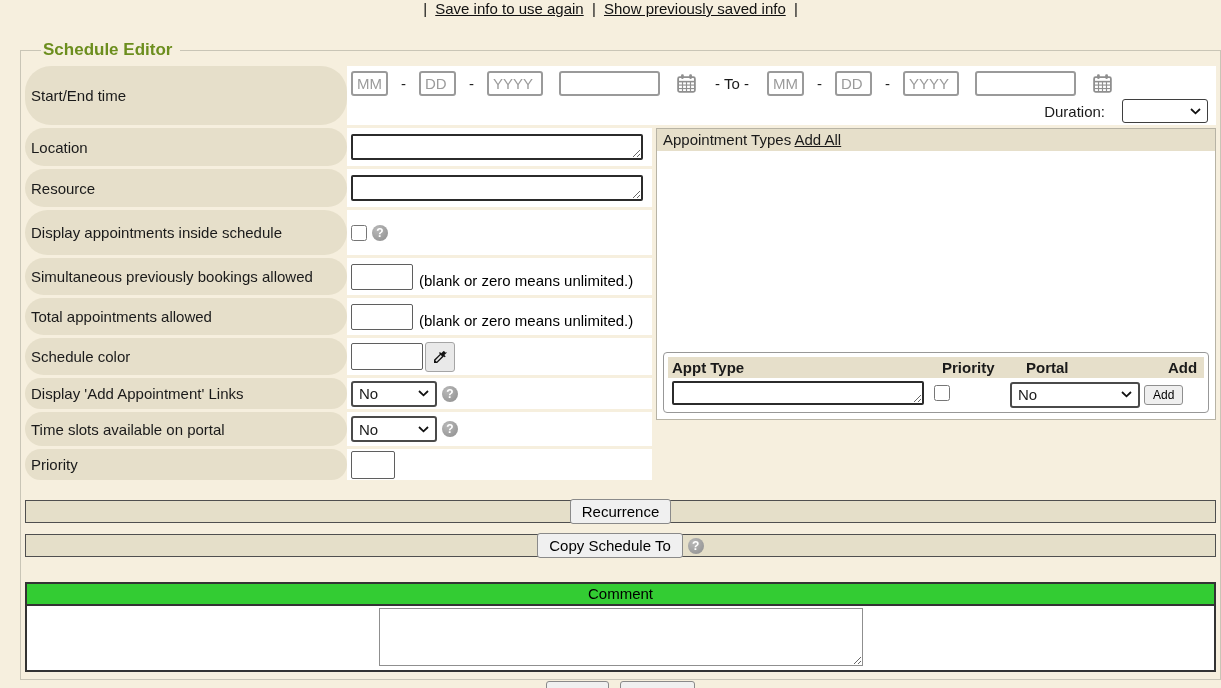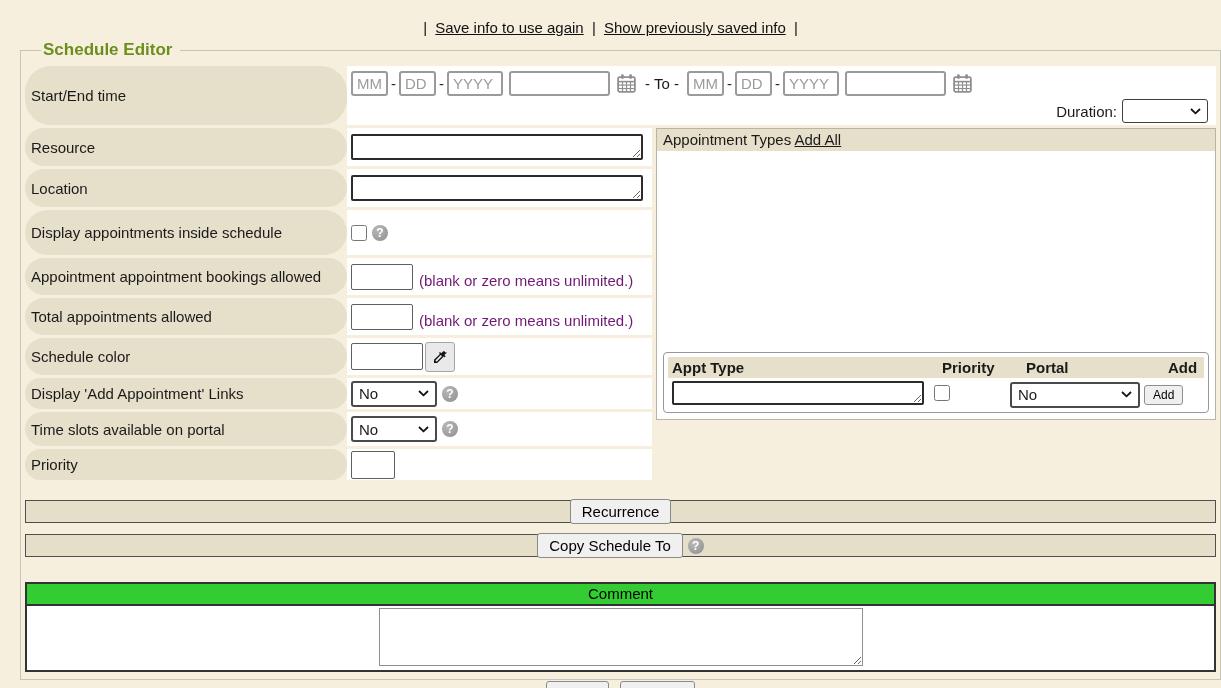--- a/index.html
+++ b/index.html
@@ -4,21 +4,21 @@
 <style>
   * { box-sizing: border-box; margin: 0; padding: 0; }
   html,body { width: 1221px; height: 688px; }
   body {
     background: #f6efde;
     font-family: "Liberation Sans", sans-serif;
     font-size: 15px;
     color: #1a1a1a;
     overflow: hidden;
   }
-  .top-links { text-align: center; padding-top: 19px; height: 40px; }
+  .top-links { text-align: center; height: 40px; }
   .top-links a { color: #111; text-decoration: underline; cursor: pointer; }
   .top-links .pipe { color: #111; margin: 0 4px; }
 
   fieldset.editor {
     margin-left: 20px;
     width: 1176px;
     height: 640px;
     border: 1px solid #c9c5b6;
     padding: 6px 4px 8px 4px;
     background: transparent;
@@ -37,29 +37,29 @@
     background: #e6dfca;
     display: flex; align-items: center;
     padding-left: 6px;
     border-radius: 26px;
   }
   .control-cell { background: #fff; flex: 1; display: flex; align-items: center; padding-left: 4px; }
 
   
   .row-first { min-height: 53px; }
   .row-first .white-area { background:#fff; flex:1; display:flex; flex-direction:column; padding: 5px 4px 2px 4px; }
-  .dt-line { display:flex; align-items:center; }
+  .dt-line { display:flex; align-items:center;gap:10px; }
   .dt-line input { height: 25px; border: 2px solid #9a9a9a; border-radius: 3px; padding: 0 4px; font-size: 15px; font-family: "Liberation Sans", sans-serif; color:#222; }
   .dt-line input::placeholder { color: #9b9b9b; }
   .in-mm { width: 37px; } .in-dd { width: 37px; } .in-yyyy { width: 56px; } .in-time { width: 101px; margin-left:6px; }
   .dash { margin: 0 3px; color:#222; }
   .to-sep { margin: 0 8px; white-space: nowrap; }
   .cal-btn { background: none; border: none; margin-left: 6px; cursor: pointer; line-height: 0; padding:0; }
   .duration-line { display:flex; align-items:center; justify-content:flex-end; margin-top: 3px; padding-right: 4px; }
-  .duration-line .dur-label { margin-right: 5px; }
+  .duration-line .dur-label { margin-right: 17px; }
 
   
   .mid { display: flex; align-items: flex-start; }
   .left-col { width: 627px; flex: 0 0 627px; }
   .right-col { flex: 1; margin-left: 4px; }
 
   .left-col .row .control-cell { width: 305px; }
   .r-resource, .r-location { height: 38px; }
   .r-display { height: 45px; }
   .r-simul, .r-total, .r-color { height: 37px; }
@@ -70,21 +70,21 @@
   textarea.fat {
     width: 292px; height: 26px;
     border: 2px solid #2b2b2b; border-radius: 2px;
     font-family: "Liberation Sans", sans-serif; font-size: 14px;
     resize: both;
   }
   .num-input { height: 26px; border: 1px solid #5f5f5f; border-radius: 2px; padding: 0 4px; font-size: 15px; font-family:"Liberation Sans",sans-serif; }
   .in-simul, .in-total { width: 62px; }
   .in-priority { width: 44px; height: 28px; }
   .in-color { width: 72px; height: 27px; }
-  .hint { margin-left: 6px; white-space: nowrap; color: #701a75; margin-top: 8px; }
+  .hint { margin-left: 6px; white-space: nowrap; color: #000000; margin-top: 8px; }
 
   .dropper-btn {
     width: 30px; height: 30px; margin-left: 2px;
     background: #e9e9e9; border: 1px solid #a5a5a5; border-radius: 3px;
     display: inline-flex; align-items: center; justify-content: center; cursor: pointer;
   }
 
   .help-icon {
     display: inline-block; width: 16px; height: 16px; margin-left: 5px;
     background: radial-gradient(circle at 35% 30%, #b9b9b9, #8d8d8d);
@@ -222,44 +222,44 @@
               <polyline points="1,1 5.5,5.3 10,1" fill="none" stroke="#111" stroke-width="1.8"></polyline>
             </svg>
         </div>
       </div>
     </div>
   </div>
 
   <div class="mid">
     <div class="left-col">
 
+      <div class="row r-location">
+        <div class="label-cell">Location</div>
+        <div class="control-cell">
+          <textarea class="fat" style=""></textarea>
+        </div>
+      </div>
+
       <div class="row r-resource">
         <div class="label-cell">Resource</div>
         <div class="control-cell">
           <textarea class="fat" style=""></textarea>
         </div>
       </div>
 
-      <div class="row r-location">
-        <div class="label-cell">Location</div>
-        <div class="control-cell">
-          <textarea class="fat" style=""></textarea>
-        </div>
-      </div>
-
       <div class="row r-display">
         <div class="label-cell">Display appointments inside schedule</div>
         <div class="control-cell">
           <input type="checkbox" style="">
           <span class="help-icon">?</span>
         </div>
       </div>
 
       <div class="row r-simul">
-        <div class="label-cell">Appointment appointment bookings allowed</div>
+        <div class="label-cell">Simultaneous previously bookings allowed</div>
         <div class="control-cell">
           <input class="num-input in-simul" value="" style="">
           <span class="hint">(blank or zero means unlimited.)</span>
         </div>
       </div>
 
       <div class="row r-total">
         <div class="label-cell">Total appointments allowed</div>
         <div class="control-cell">
           <input class="num-input in-total" value="" style="">

